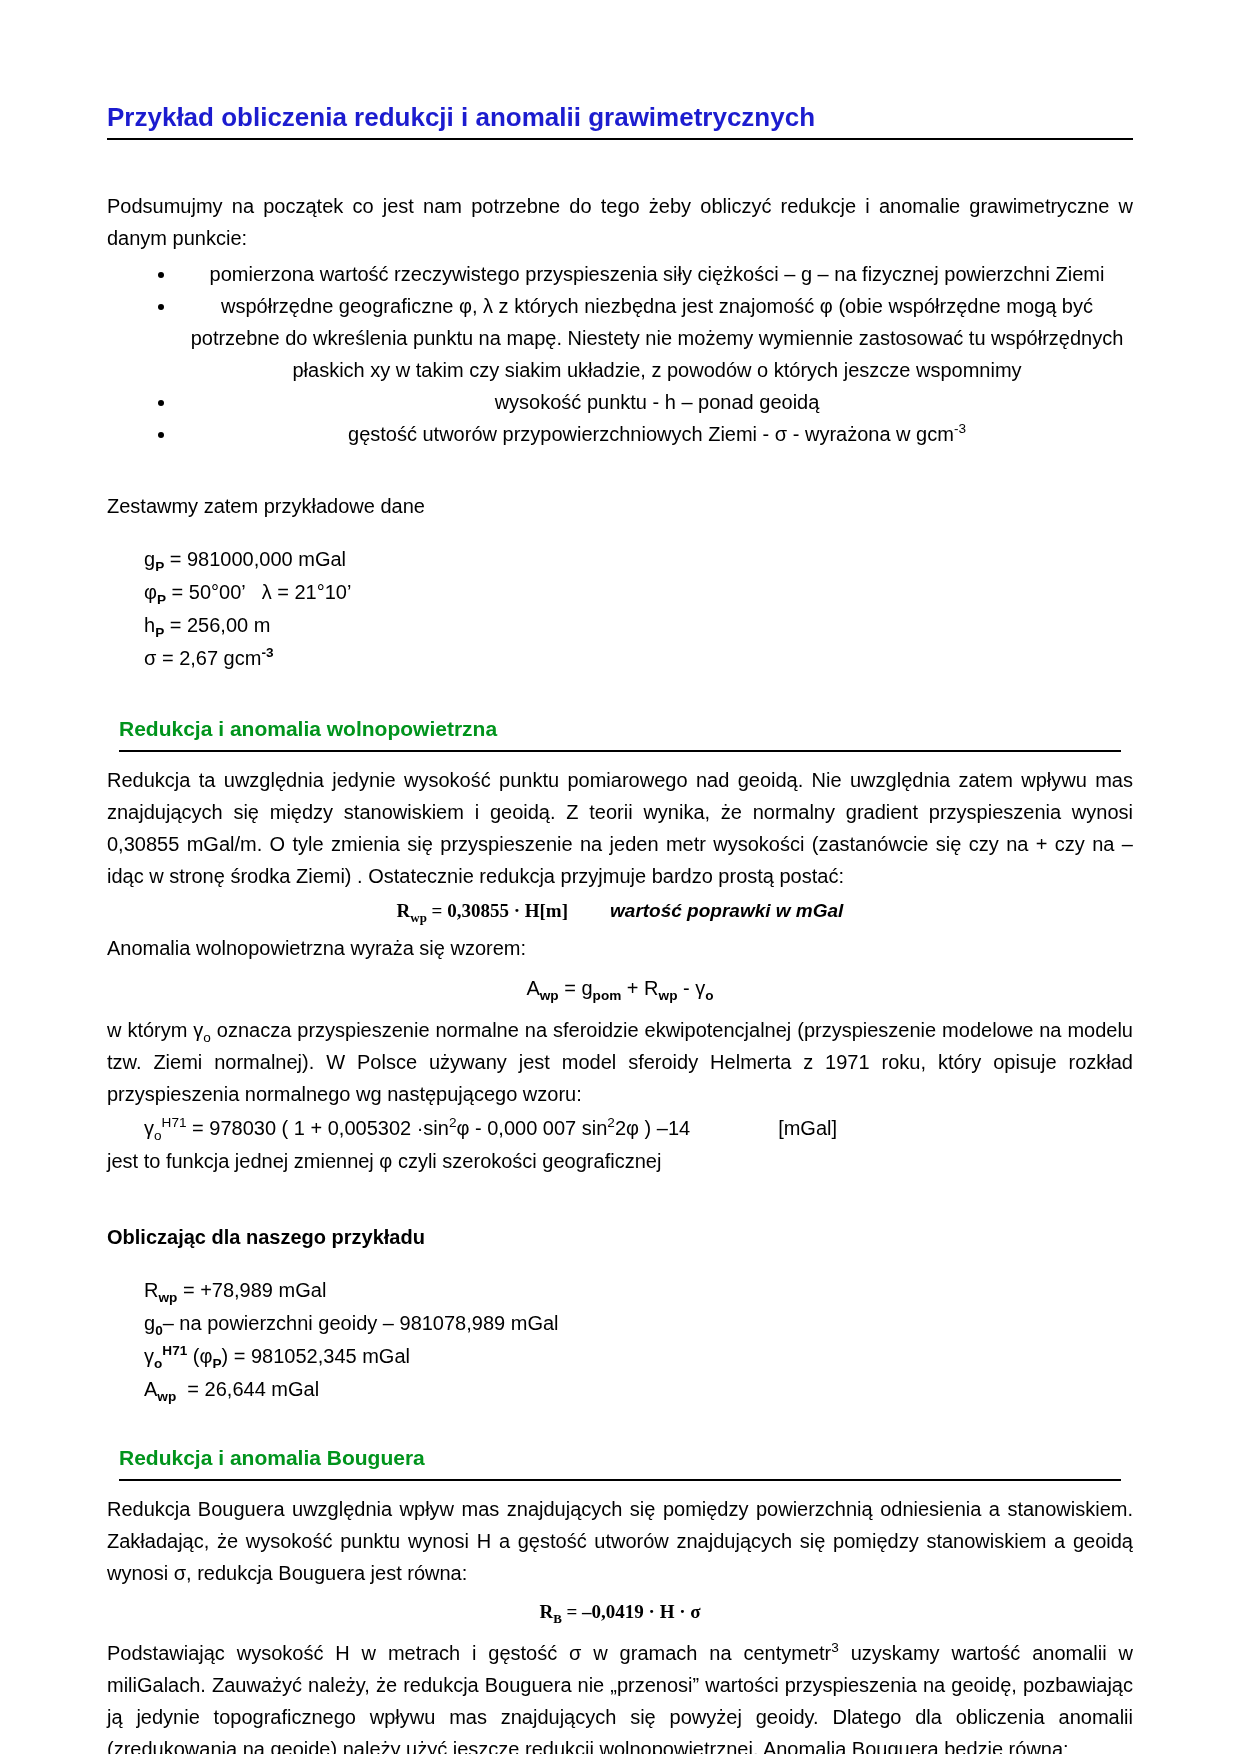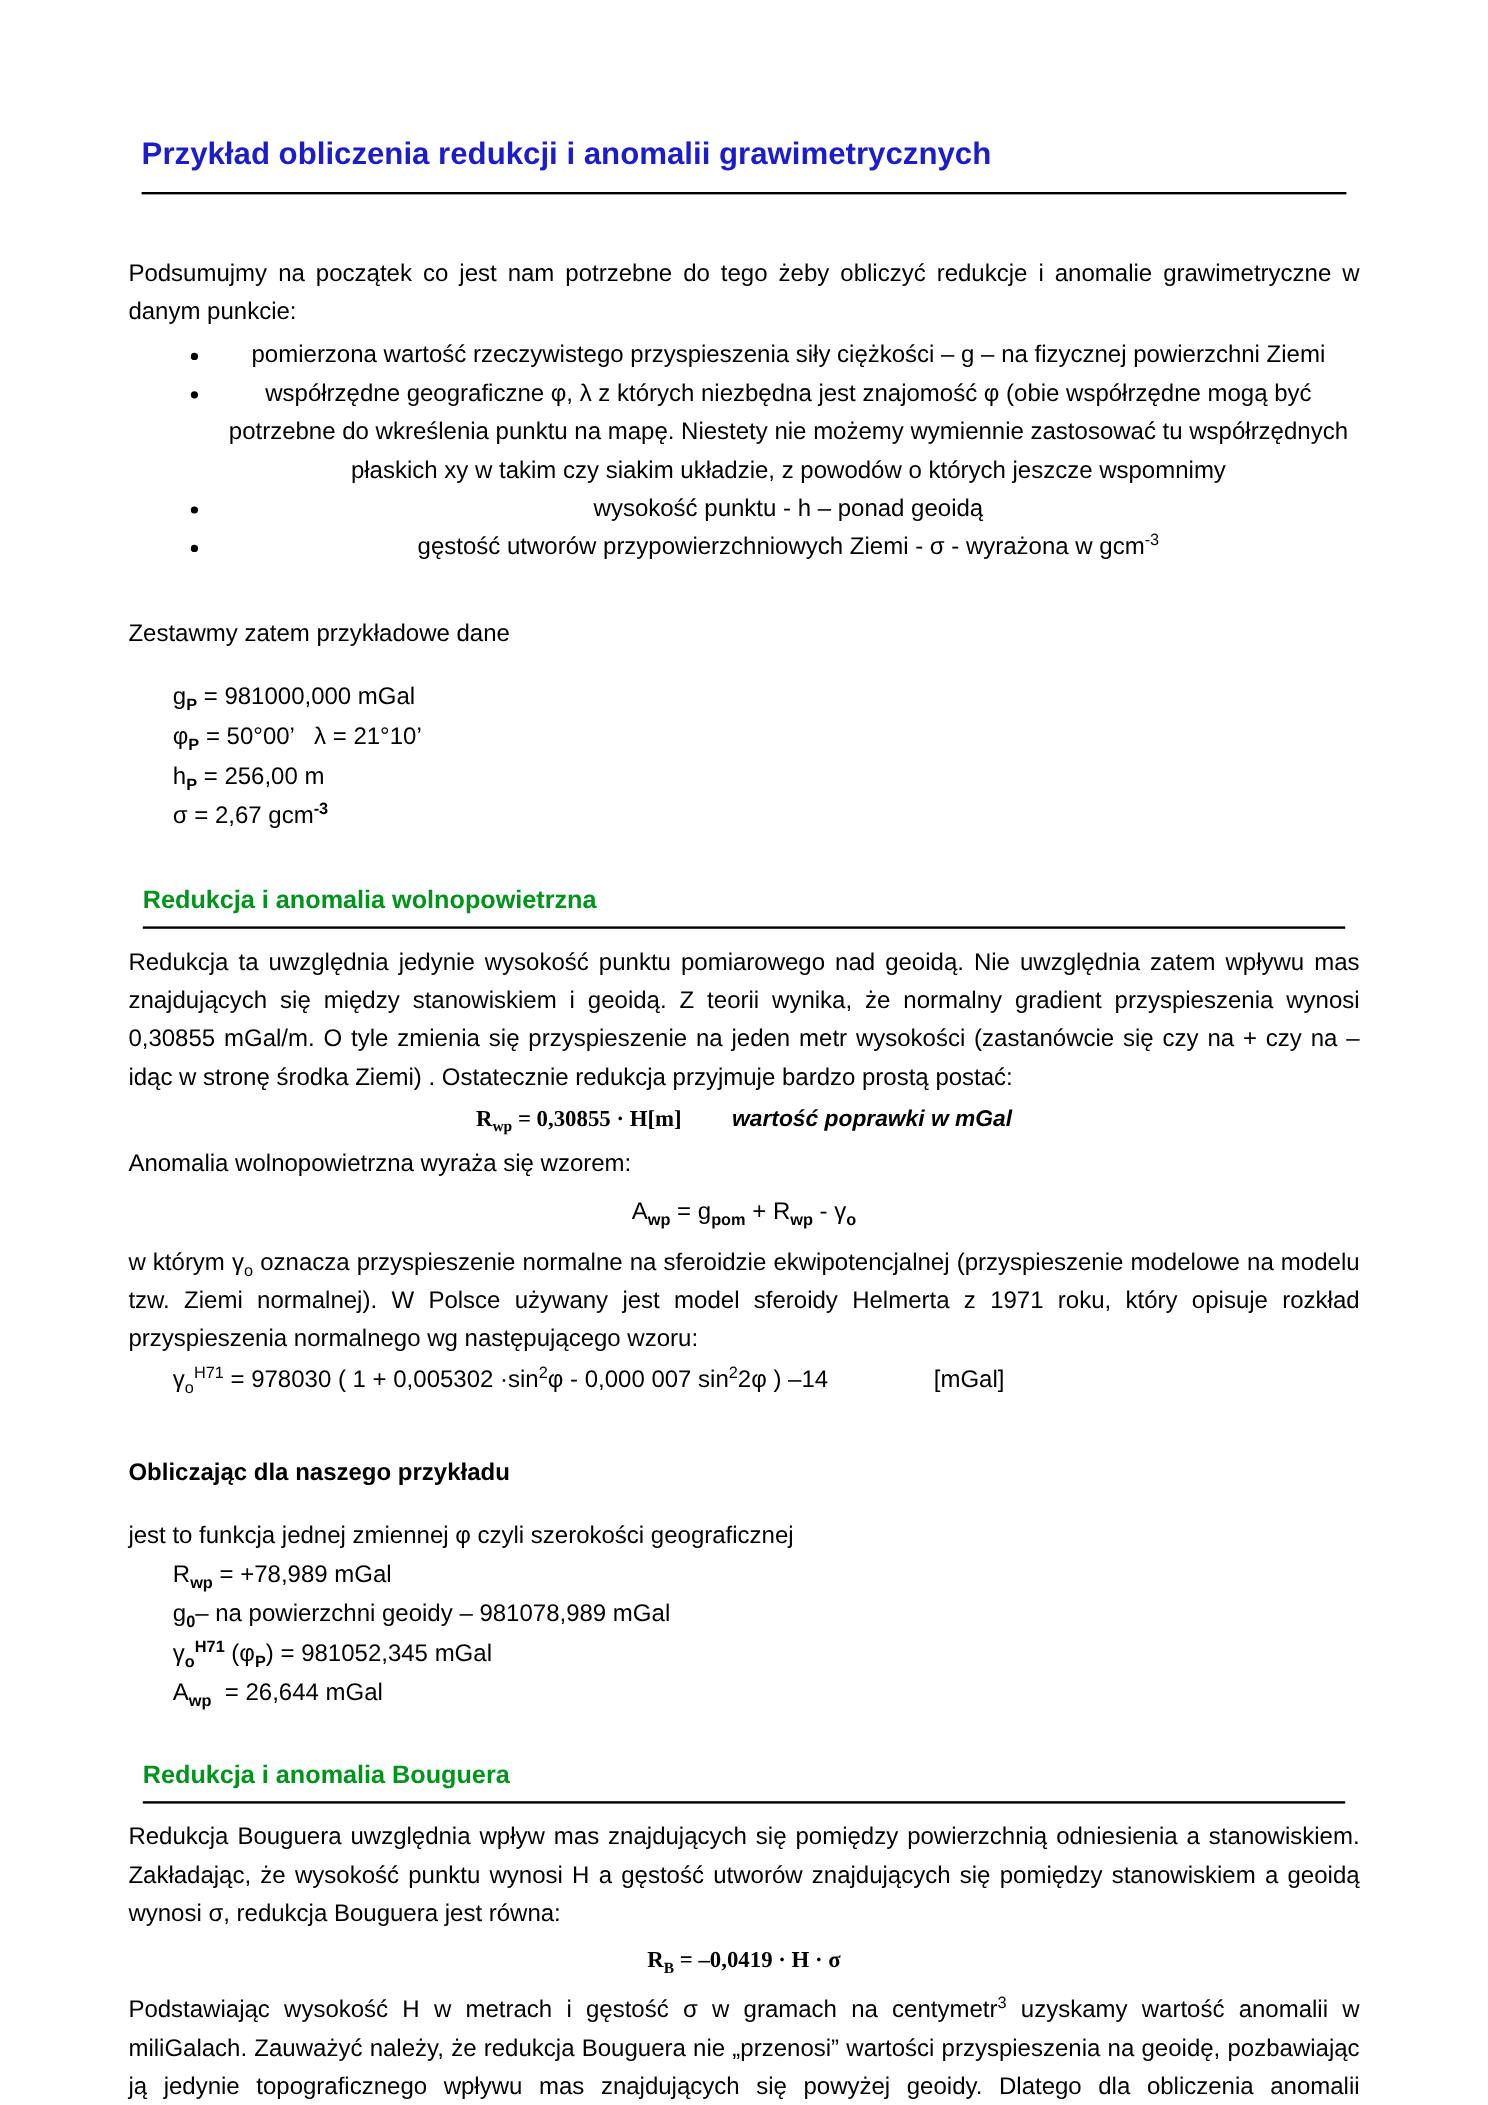--- a/index.html
+++ b/index.html
@@ -4,22 +4,22 @@
 <style>
   html,body{margin:0;padding:0;background:#ffffff;}
   body{
     width:1240px;height:1754px;overflow:hidden;
     font-family:"Liberation Sans","DejaVu Sans",sans-serif;
     color:#000;
   }
   .page{padding:102px 107px 0 107px;width:1026px;}
 
   .doc-title{
-    font-size:26px;font-weight:700;margin:11px;
-    padding-bottom:16px;border-bottom:2px solid #000;
+    font-size:26px;font-weight:700;margin:0;
+    padding-bottom:5px;border-bottom:2px solid #000;
   }
   .body-text{font-size:20px;line-height:32px;}
   .para{margin:0;text-align:justify;}
   .intro-para{margin-top:50px;}
 
   ul.bullets{margin:4px 0 0 0;padding-left:70px;}
   ul.bullets li{margin:0;padding-left:4px;line-height:32px;text-align:center;}
 
   .data-heading{margin-top:40px;line-height:33px;}
   .data-block{padding-left:37px;line-height:33px;}
@@ -89,23 +89,23 @@
   <p class="body-text para">Anomalia wolnopowietrzna wyraża się wzorem:</p>
 
   <div class="formula-line body-text awp-formula bold-subs">A<sub>wp</sub> = g<sub>pom</sub> + R<sub>wp</sub> - γ<sub>o</sub></div>
 
   <p class="body-text para">w którym γ<sub>o</sub> oznacza przyspieszenie normalne na sferoidzie ekwipotencjalnej (przyspieszenie modelowe na modelu tzw. Ziemi normalnej). W Polsce używany jest model sferoidy Helmerta z 1971 roku, który opisuje rozkład przyspieszenia normalnego wg następującego wzoru:</p>
 
   <div class="body-text helmert-line">
     <span>γ<sub>o</sub><sup>H71</sup> = 978030 ( 1 + 0,005302 ·sin<sup>2</sup>φ - 0,000 007 sin<sup>2</sup>2φ ) –14</span><span class="helmert-unit">[mGal]</span>
   </div>
 
+  <p class="body-text para">jest to funkcja jednej zmiennej φ czyli szerokości geograficznej</p>
+
   <p class="body-text calc-heading">Obliczając dla naszego przykładu</p>
-
-  <p class="body-text para">jest to funkcja jednej zmiennej φ czyli szerokości geograficznej</p>
 
   <div class="body-text data-block bold-subs">
     <div class="dline">R<sub>wp</sub> = +78,989 mGal</div>
     <div class="dline">g<sub>0</sub>– na powierzchni geoidy – 981078,989 mGal</div>
     <div class="dline">γ<sub>o</sub><sup>H71</sup> (φ<sub>P</sub>) = 981052,345 mGal</div>
     <div class="dline">A<sub>wp</sub>  = 26,644 mGal</div>
   </div>
 
   <h2 class="section-heading sec2-heading"><span class="green-text" style="color: rgb(0, 148, 28);">Redukcja i anomalia Bouguera</span></h2>
 

